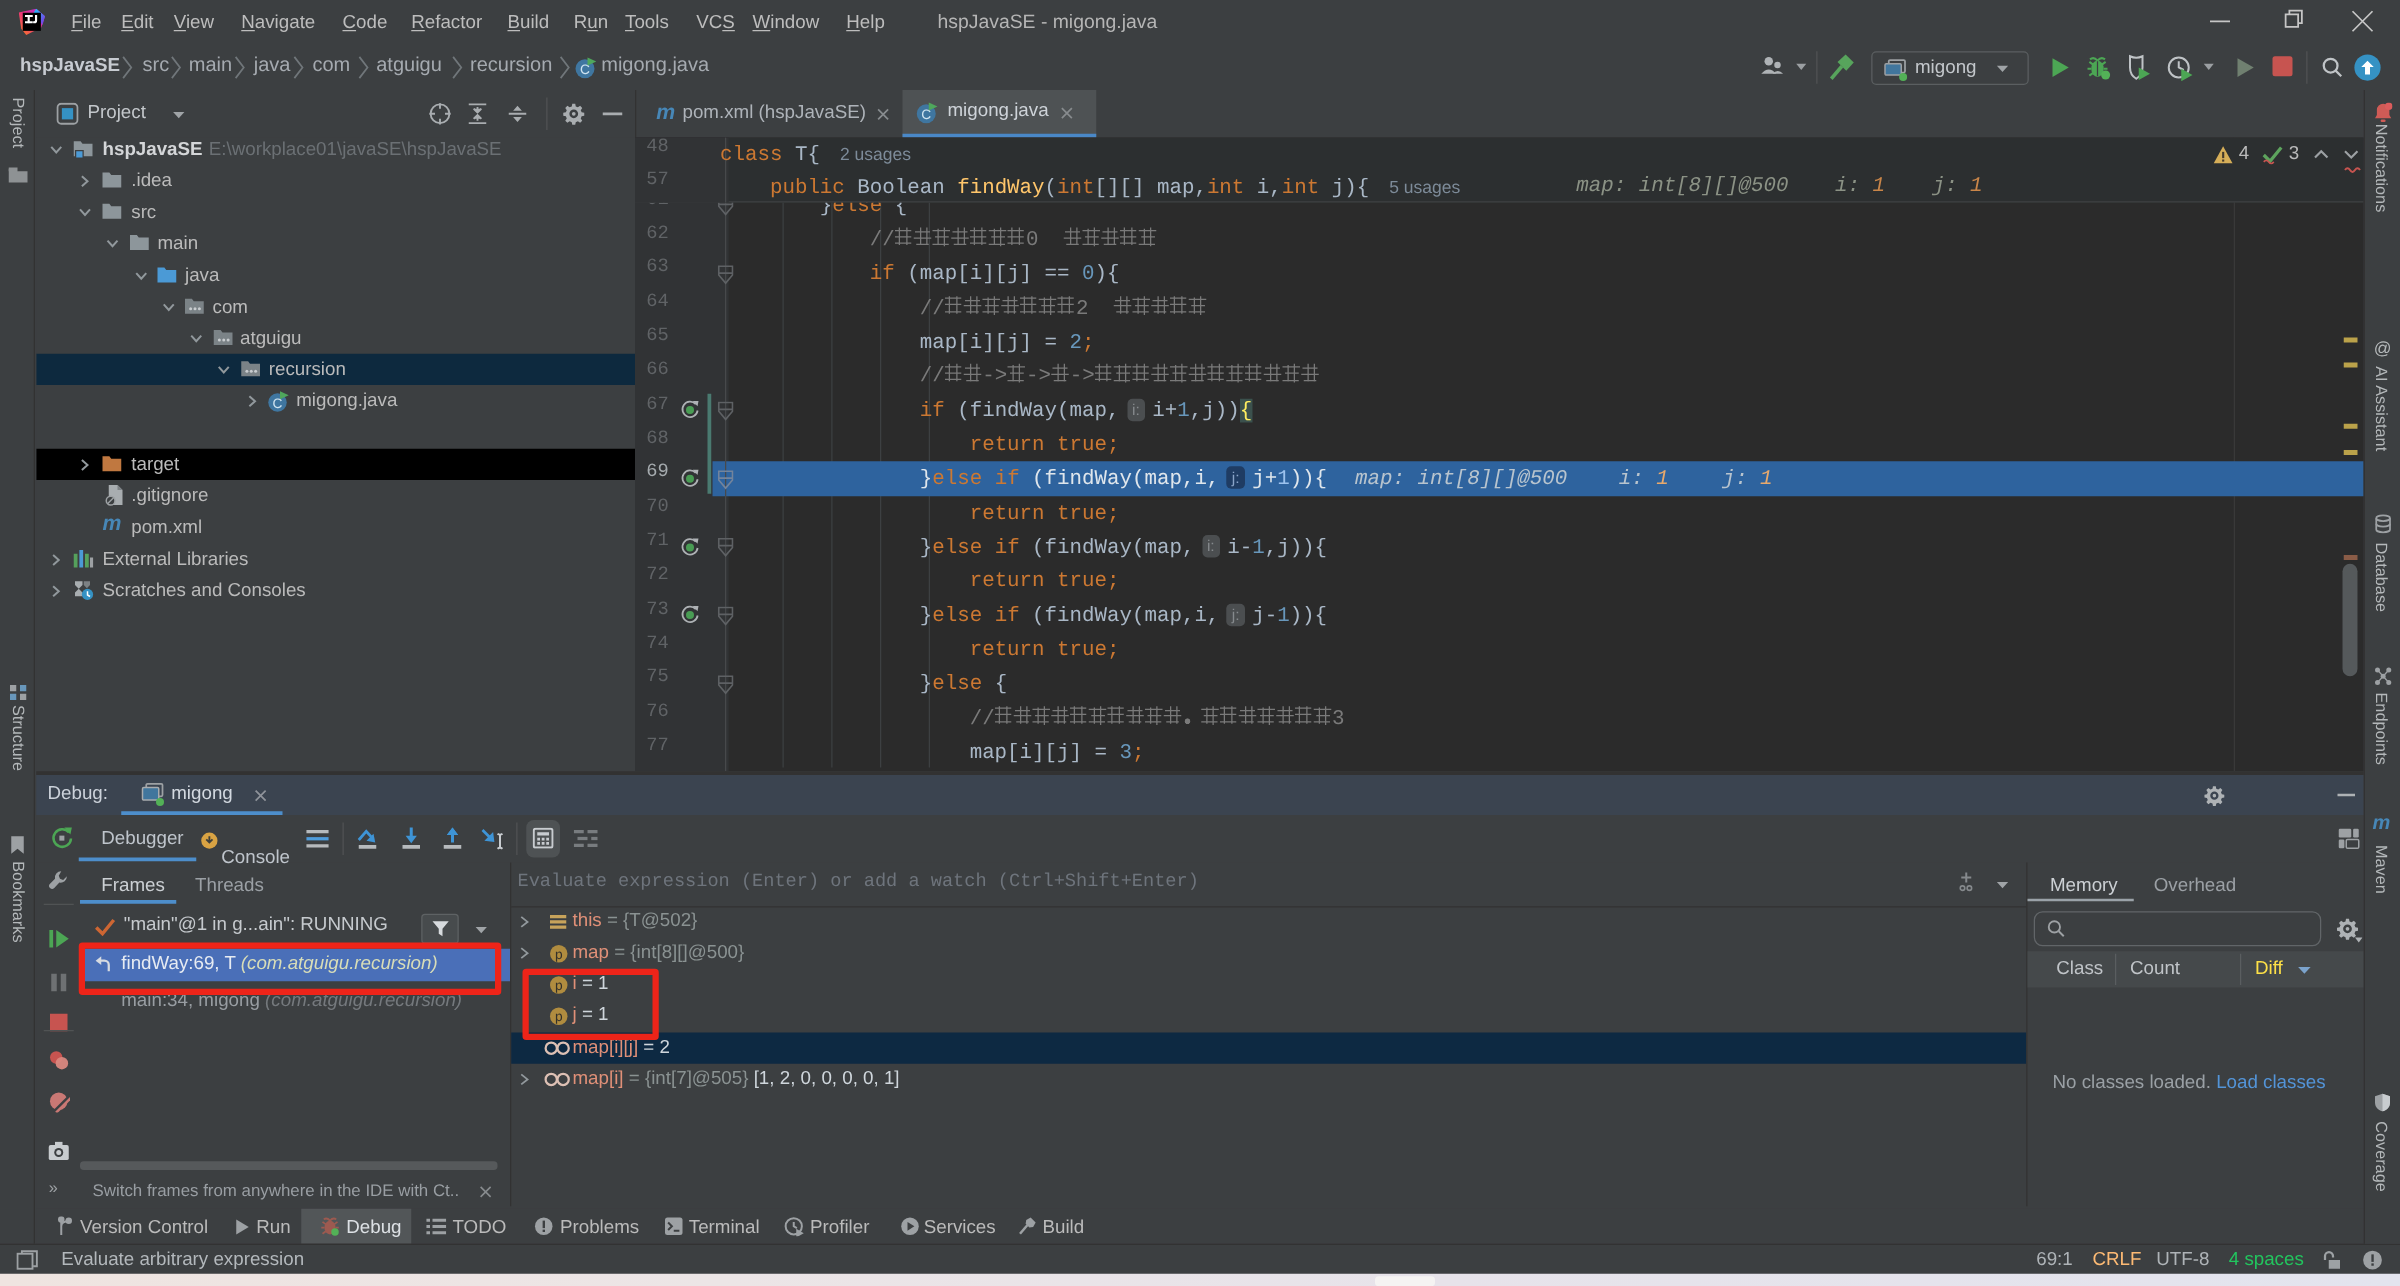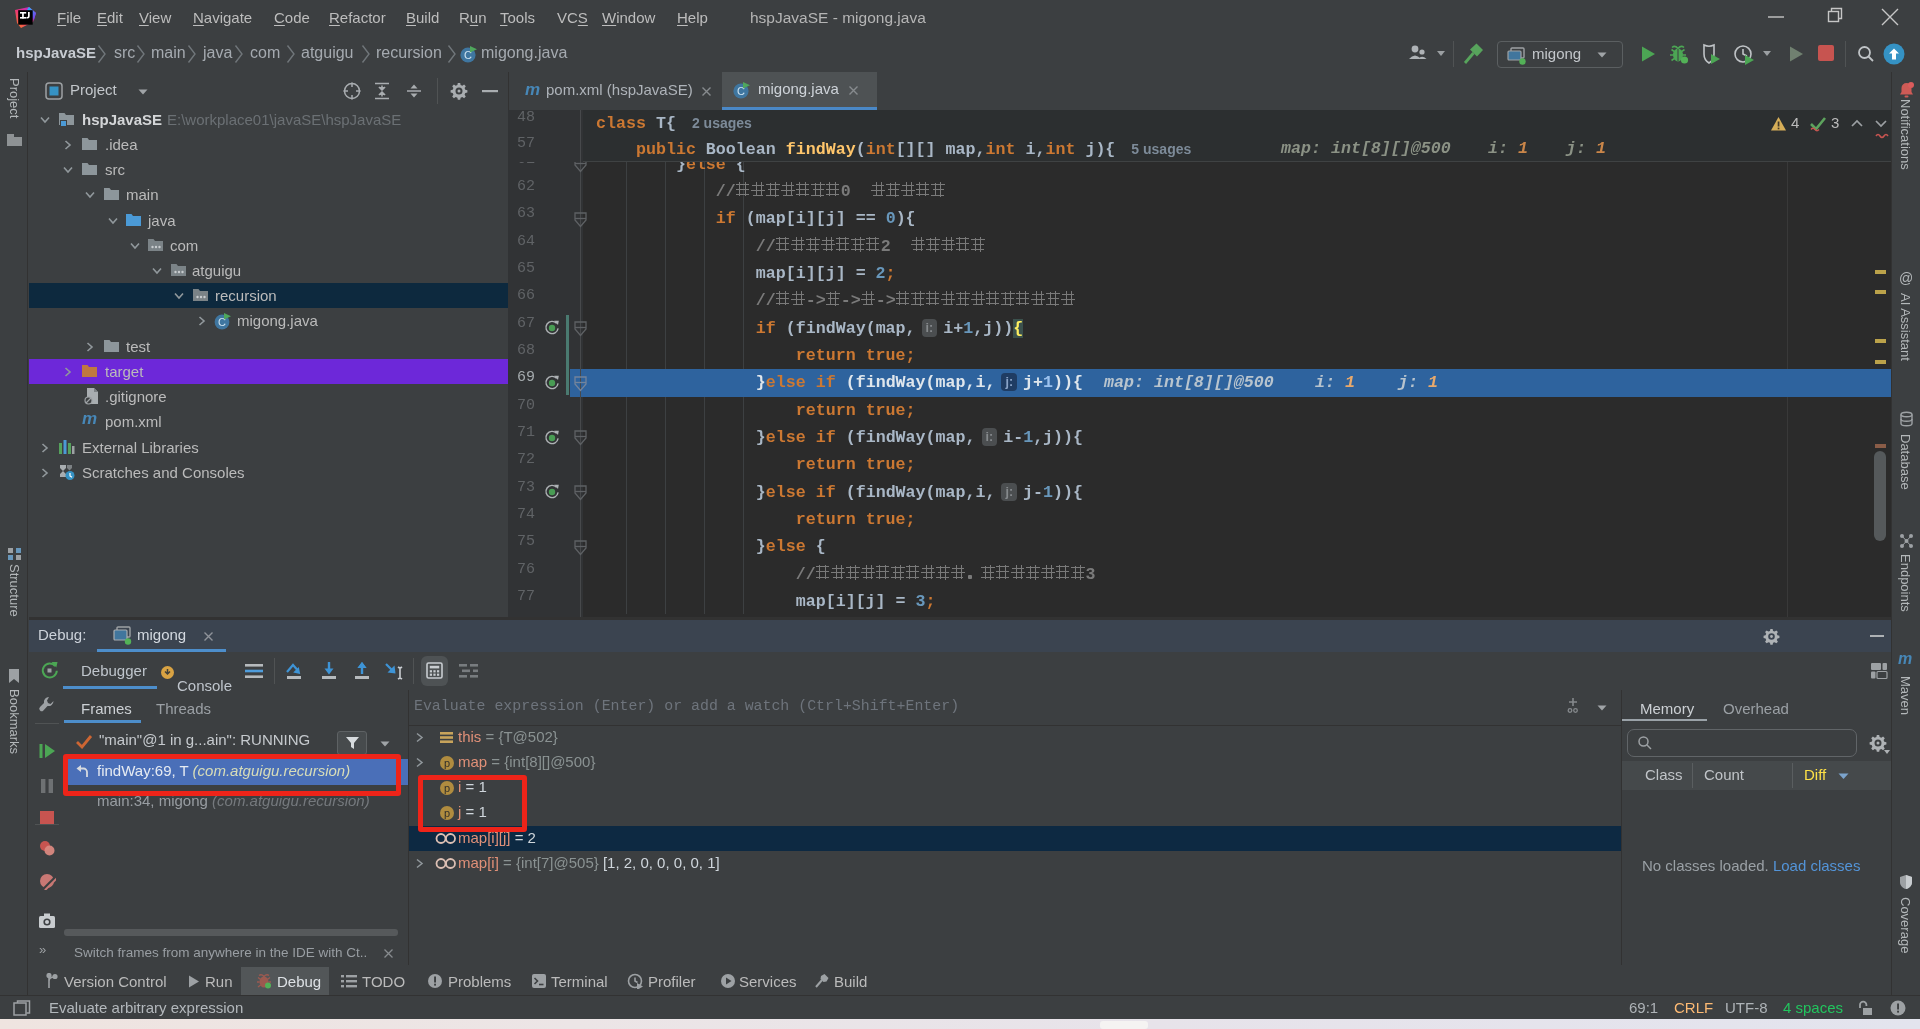--- a/index.html
+++ b/index.html
@@ -22,21 +22,21 @@
 
 #hdrrow{left:29px;top:72px;width:1862px;height:38px;background:#3c3f41;}
 #tab2{position:absolute;left:693px;top:0;height:38px;background:#4e5254;border-bottom:3px solid #4a88c7;}
 
 #ptree{left:29px;top:110px;width:479px;height:507px;background:#3c3f41;overflow:hidden;}
 .trow{position:absolute;left:0;width:479px;height:25px;line-height:25px;white-space:nowrap;}
 
 #editor{left:508px;top:110px;width:1383px;height:507px;background:#2b2b2b;overflow:hidden;}
 #gutter{position:absolute;left:0;top:0;width:75px;height:507px;background:#313335;}
 .lnum{position:absolute;width:27px;text-align:right;color:#606366;font-size:15px;font-family:"Liberation Mono",monospace;left:0;}
-.cline{position:absolute;left:88px;height:28px;line-height:28px;white-space:pre;font-family:"Liberation Mono",monospace;font-size:16.65px;color:#a9b7c6;font-weight:bold;}
+.cline{position:absolute;left:68px;height:28px;line-height:28px;white-space:pre;font-family:"Liberation Mono",monospace;font-size:16.65px;color:#a9b7c6;}
 .kw{color:#cc7832;}.num{color:#6897bb;}.cmt{color:#7a7a7a;}.fn{color:#ffc66b;}.usg{color:#7d8b99;font-family:"Liberation Sans",sans-serif;font-size:14px;}
 .dbgv{color:#8b9285;font-style:italic;}.dbgn{color:#ca8649;font-style:italic;}
 .hintb{display:inline-block;background:#4b4e50;color:#868a8d;border-radius:4px;font-size:12.5px;font-family:"Liberation Sans",sans-serif;height:18px;line-height:18px;padding:0 4px;vertical-align:1px;margin-left:-4px;margin-right:6px;}
 .cjk{display:inline-block;position:relative;width:15px;height:15px;margin:0;vertical-align:-1px;background-image:linear-gradient(currentColor,currentColor),linear-gradient(currentColor,currentColor),linear-gradient(currentColor,currentColor),linear-gradient(currentColor,currentColor),linear-gradient(currentColor,currentColor);background-position:0.5px 1.5px,0.5px 6.5px,0.5px 12px,3.5px 0,9.5px 0;background-size:13px 1.4px,13px 1.4px,13px 1.4px,1.4px 14px,1.4px 14px;background-repeat:no-repeat;}
 .cline .cjk:nth-of-type(2n){background-position:1px 3px,0.5px 7.5px,2.5px 12.5px,5px 0,10.5px 0;background-size:12px 1.4px,14px 1.4px,10px 1.4px,1.4px 14px,1.4px 14px;}
 .cline .cjk:nth-of-type(3n){background-position:0.5px 2px,2px 7px,0.5px 12.5px,4.5px 1px,9px 0;background-size:14px 1.4px,11px 1.4px,13px 1.4px,1.4px 13px,1.4px 15px;}
 .cjkc{display:inline-block;position:relative;width:14.9px;height:15px;vertical-align:-1px;background:radial-gradient(circle at 4px 12px,currentColor 2px,transparent 2.5px);}
 .exec{color:#dfe6ec;}
 .num2{color:#9cc2ee;}
 .dbgv2{color:#b8c4ce;font-style:italic;}
@@ -364,30 +364,21 @@
     <svg class="abs" style="left:167px;top:7px" width="12" height="12" viewBox="0 0 12 12">
         <path d="M3.5 2 L8 6 L3.5 10" stroke="#91989c" stroke-width="1.6" fill="none"></path>
       </svg>
     <svg class="abs" style="left:185px;top:4px" width="18" height="18" viewBox="0 0 18 18">
         <circle cx="8" cy="10" r="7.4" fill="#3f76a0"></circle>
         <text x="8" y="14" font-size="11" fill="#cfe3f0" text-anchor="middle" font-family="Liberation Sans">C</text>
         <path d="M10 1 l7 3.2 -7 3.2 z" fill="#4fa75c"></path>
       </svg>
     <span class="abs" style="left:208px">migong.java</span>
   </div>
-  <div class="trow" style="top:224px">
-    <svg class="abs" style="left:55px;top:7px" width="12" height="12" viewBox="0 0 12 12">
-        <path d="M3.5 2 L8 6 L3.5 10" stroke="#91989c" stroke-width="1.6" fill="none"></path>
-      </svg>
-    <svg class="abs" style="left:74px;top:4px" width="17" height="16" viewBox="0 0 17 16">
-        <path d="M1 2 h5.5 l1.5 2 h8 v10 h-15 z" fill="#8d969b"></path>
-      </svg>
-    <span class="abs" style="left:97px">test</span>
-  </div>
-  <div class="trow" style="top:249px;background:#6d28d9">
+  <div class="trow" style="top:249px;background:#000000">
     <svg class="abs" style="left:33px;top:7px" width="12" height="12" viewBox="0 0 12 12">
         <path d="M3.5 2 L8 6 L3.5 10" stroke="#91989c" stroke-width="1.6" fill="none"></path>
       </svg>
     <svg class="abs" style="left:52px;top:4px" width="17" height="16" viewBox="0 0 17 16">
         <path d="M1 2 h5.5 l1.5 2 h8 v10 h-15 z" fill="#c07840"></path>
       </svg>
     <span class="abs" style="left:76px">target</span>
   </div>
   <div class="trow" style="top:274px">
     <svg class="abs" style="left:55px;top:3px" width="16" height="18" viewBox="0 0 16 18">

